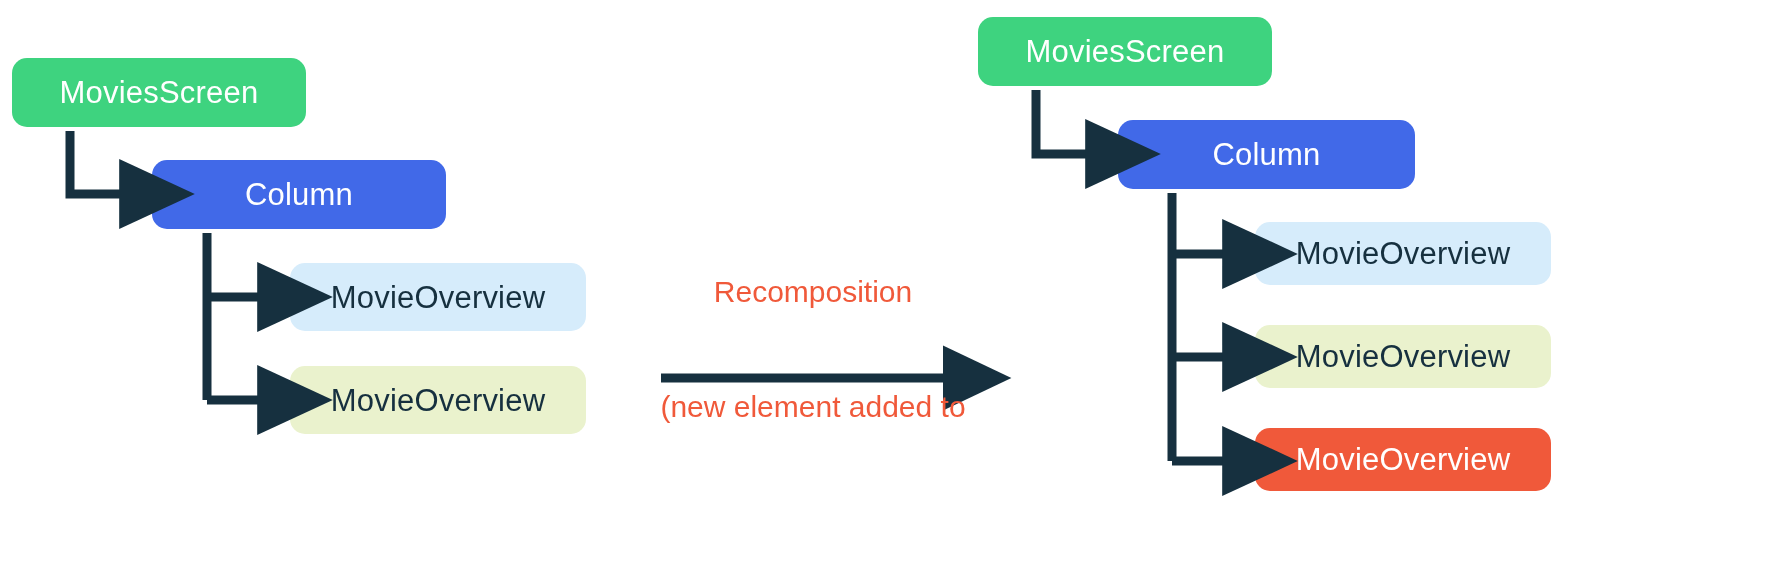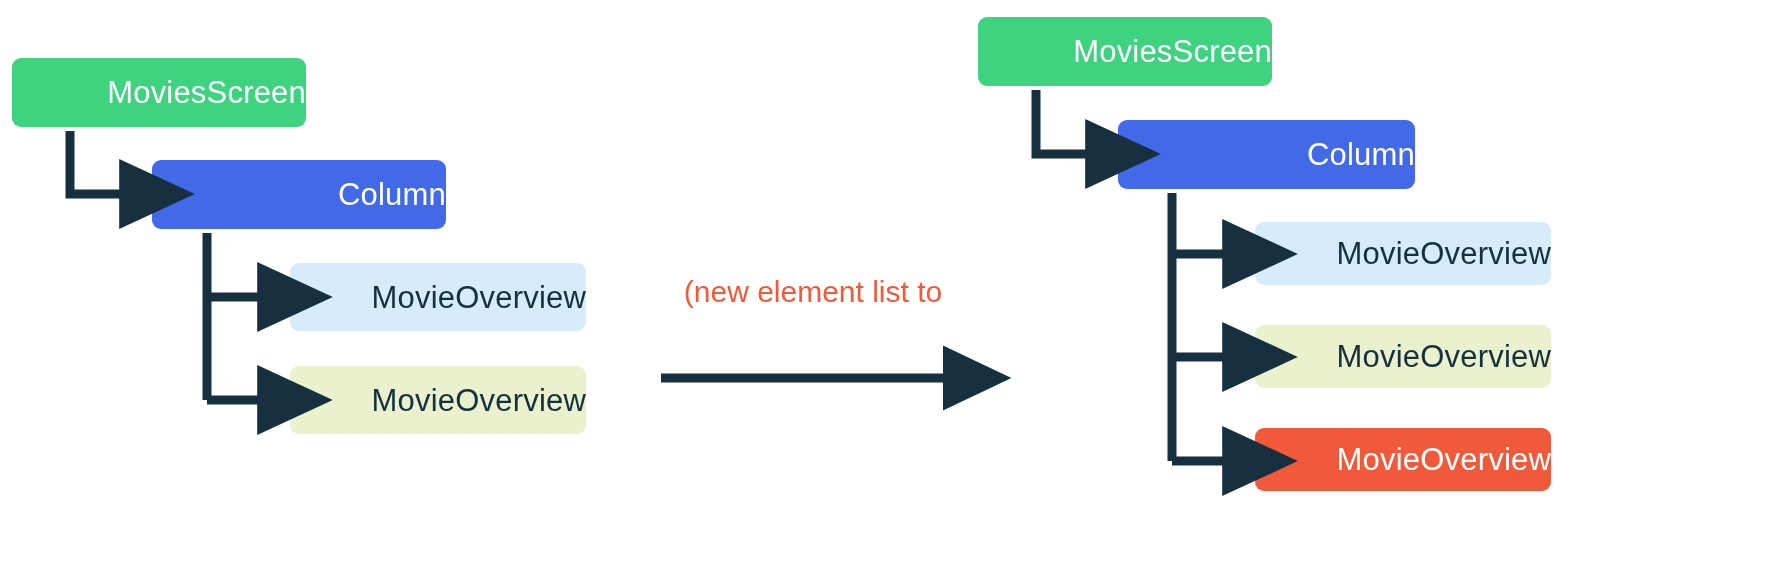--- a/index.html
+++ b/index.html
@@ -10,24 +10,24 @@
   #canvas {
     position: relative;
     width: 1779px;
     height: 584px;
     background: #ffffff;
     overflow: hidden;
     font-family: "Liberation Sans", sans-serif;
   }
   .node {
     position: absolute;
-    border-radius: 9px;
+    border-radius: 15px;
     display: flex;
     align-items: center;
-    justify-content: flex-end;
+    justify-content: center;
     box-sizing: border-box;
     font-size: 31px;
     font-weight: 400;
     letter-spacing: 0.2px;
     white-space: nowrap;
     line-height: 1;
   }
   .connectors {
     position: absolute;
     left: 0;
@@ -105,16 +105,17 @@
 
     <path d="M1036,90 L1036,154 L1096,154" fill="none" stroke="#16303f" stroke-width="9" stroke-linecap="butt" marker-end="url(#ah)"></path>
 
     <path d="M1172,193 L1172,461" fill="none" stroke="#16303f" stroke-width="9" stroke-linecap="butt"></path>
     <path d="M1172,254 L1233,254" fill="none" stroke="#16303f" stroke-width="9" stroke-linecap="butt" marker-end="url(#ah)"></path>
     <path d="M1172,357 L1233,357" fill="none" stroke="#16303f" stroke-width="9" stroke-linecap="butt" marker-end="url(#ah)"></path>
     <path d="M1172,461 L1233,461" fill="none" stroke="#16303f" stroke-width="9" stroke-linecap="butt" marker-end="url(#ah)"></path>
   </svg>
 
   <div class="transition-label" style="left:653px; top:196px; width:320px; color:#f0593a;">
-    <div>(new element list to</div>
+    <div>Recomposition</div>
+    <div>(new element added to</div>
   </div>
 
 </div>
 
 </body></html>

